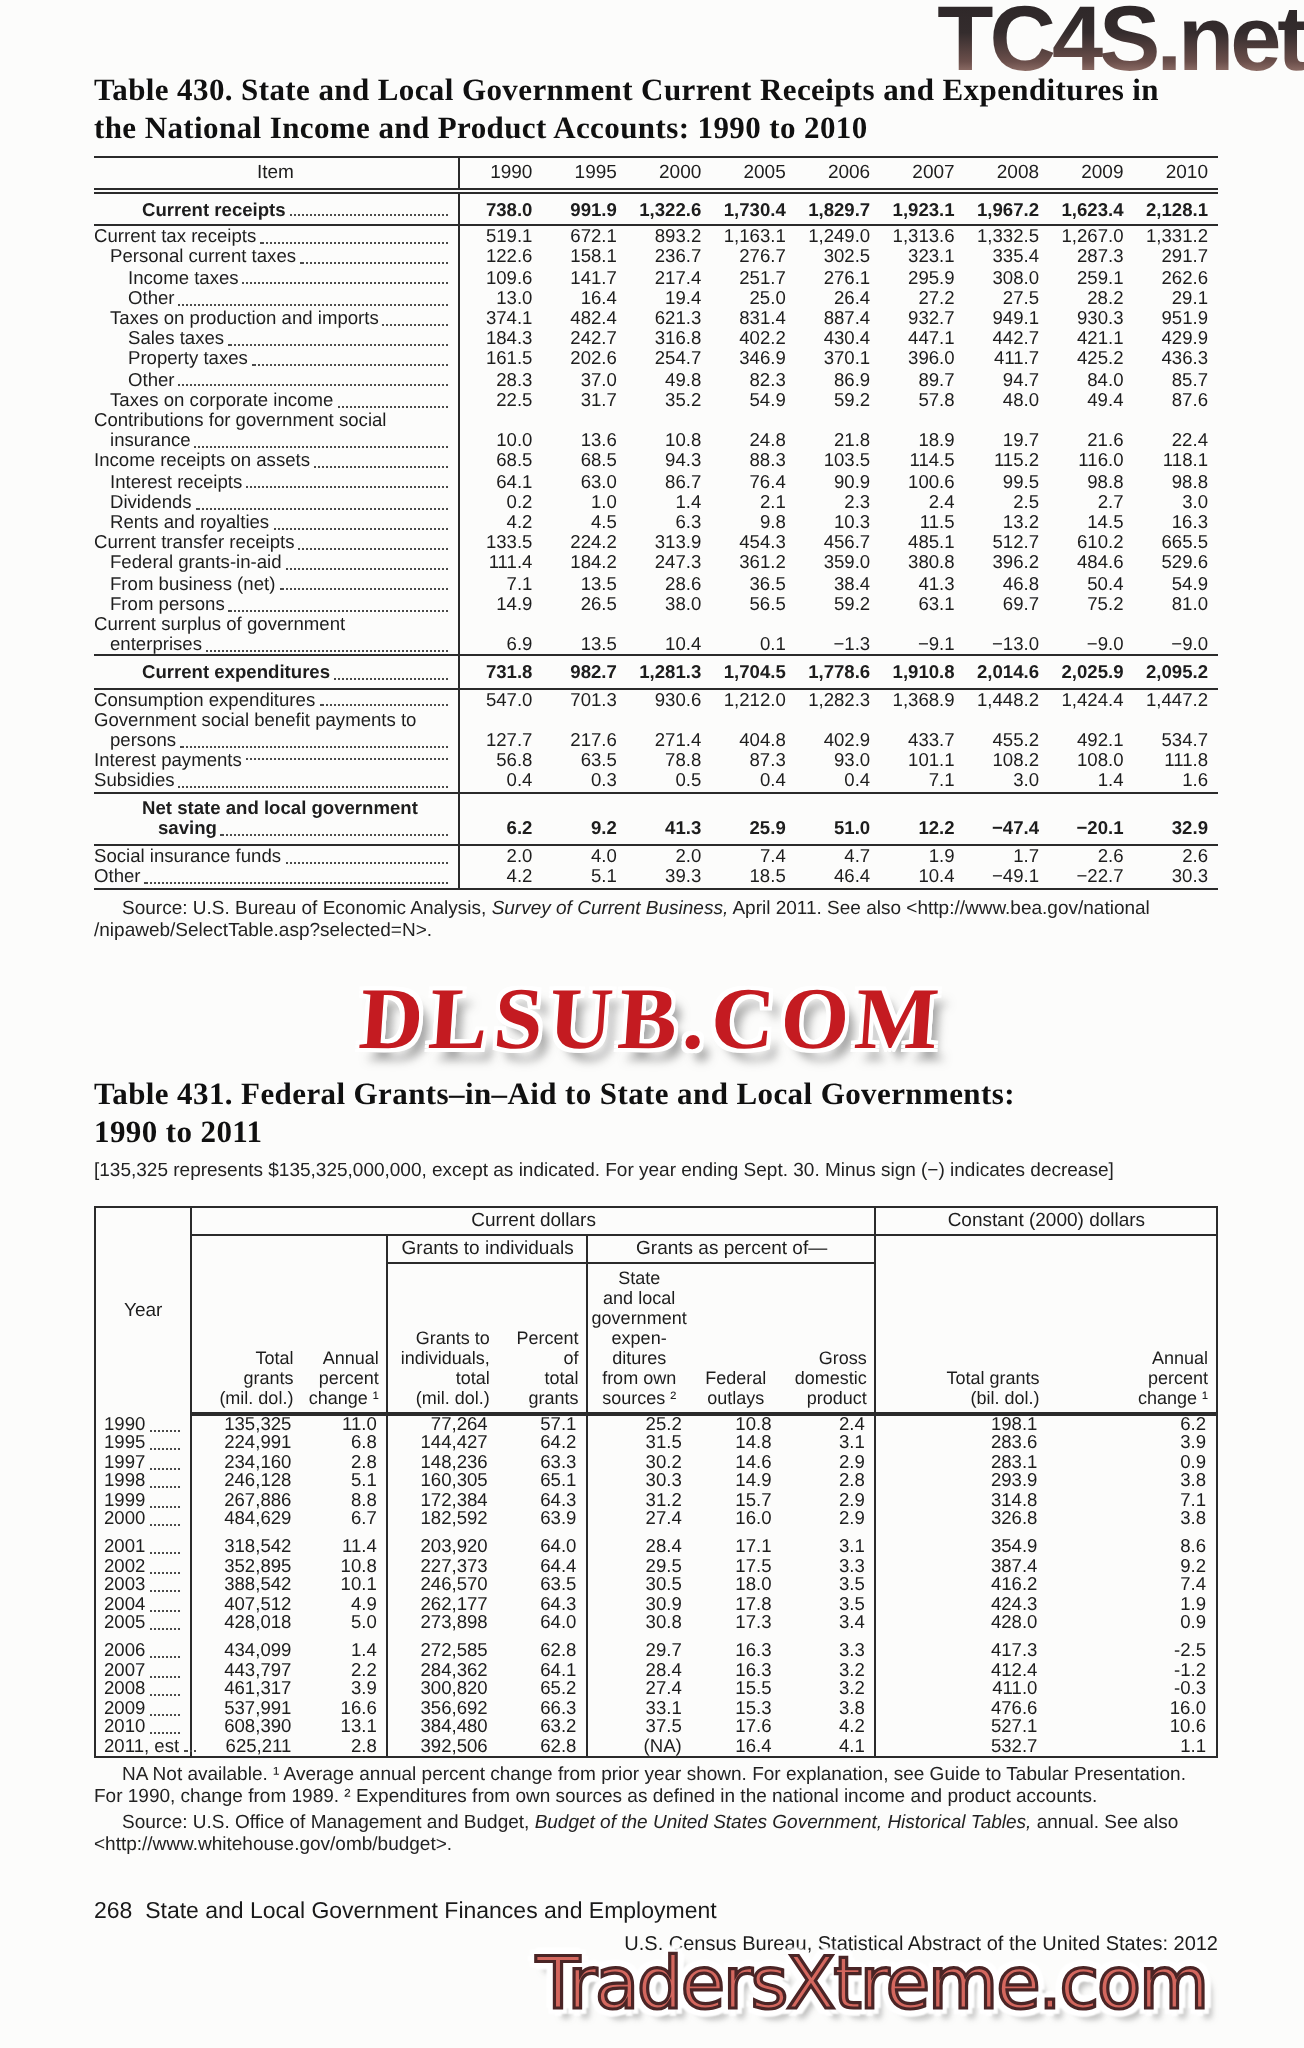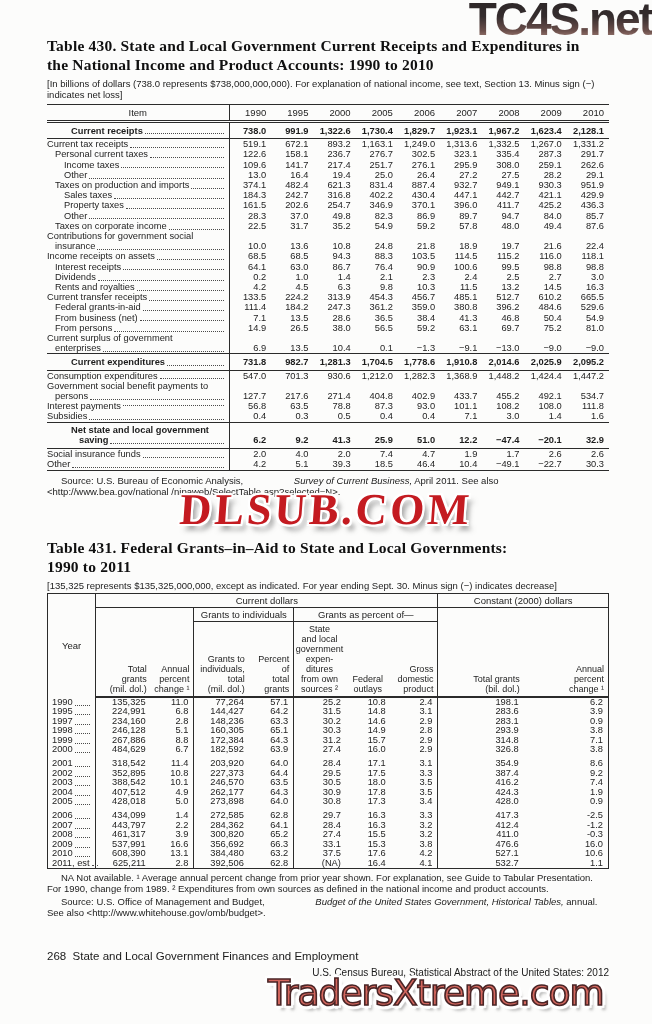--- a/index.html
+++ b/index.html
@@ -19,21 +19,21 @@
     font-family:"DejaVu Sans",sans-serif;font-weight:normal;font-size:36px;letter-spacing:-1px;
     color:#d4675e;-webkit-text-stroke:1.6px #4a2526;
     text-shadow:-3px -3px 1px #fff,3px -3px 1px #fff,-3px 3px 1px #fff,3px 3px 1px #fff,0 4px 1px #fff,4px 0 1px #fff,0 -4px 1px #fff,-4px 0 1px #fff,4px 5px 3px rgba(120,120,120,.6);}
 
   
   .block{position:absolute;left:47px;width:562px;}
   h1.tbl-title{font-family:"Liberation Serif",serif;font-size:15.5px;line-height:19px;margin:0 0 4px 0;
     font-weight:bold;color:#101010;white-space:pre-line;letter-spacing:.2px;}
   .bracket-note{font-size:9.5px;line-height:11px;margin:0 0 4px 0;color:#222;white-space:pre-line;}
   .src{font-size:9.5px;line-height:11px;margin:4px 0 0 0;text-indent:14px;color:#222;}
-  .src .it{font-style:italic;margin-left:48px;}
+  .src .it{font-style:italic;}
   .footnote{font-size:9.5px;line-height:11px;margin:3px 0 0 0;text-indent:14px;color:#222;}
 
   
   #t430{width:100%;border-collapse:collapse;table-layout:fixed;font-size:9.3px;}
   #t430 col.c-item{width:182px;}
   #t430 thead th{font-weight:normal;font-size:9.5px;padding:2px 0 2px 0;}
   #t430 thead th.item-h{text-align:center;border-right:1px solid #2b2b2b;}
   #t430 thead th.yr{text-align:right;padding-right:5px;}
   #t430 thead tr{border-top:1px solid #2b2b2b;border-bottom:3px double #2b2b2b;}
   #t430 td{padding:0 5px 0 0;text-align:right;vertical-align:bottom;line-height:10.2px;}
@@ -64,22 +64,20 @@
 </head>
 <body>
 
 <div class="page">
 
   <div class="wm-top">TC4S.net</div>
 
   <div class="block" style="top:36px;">
     <h1 class="tbl-title">Table 430. State and Local Government Current Receipts and Expenditures in
 the National Income and Product Accounts: 1990 to 2010</h1>
-    <p class="bracket-note">[In billions of dollars (738.0 represents $738,000,000,000). For explanation of national income, see text, Section 13. Minus sign (−)
-indicates net loss]</p>
 
     <table id="t430">
       <colgroup>
         <col class="c-item">
         <col>
           <col>
           <col>
           <col>
           <col>
           <col>
@@ -588,21 +586,21 @@
     <p class="src">
       <span>Source: U.S. Bureau of Economic Analysis, </span><span class="it">Survey of Current Business,</span><span> April 2011. See also &lt;http://www.bea.gov/national /nipaweb/SelectTable.asp?selected=N&gt;.</span>
     </p>
   </div>
 
   <div class="wm-mid">DLSUB.COM</div>
 
   <div class="block" style="top:538px;">
     <h1 class="tbl-title">Table 431. Federal Grants–in–Aid to State and Local Governments:
 1990 to 2011</h1>
-    <p class="bracket-note" style="margin-bottom:2px;">[135,325 represents $135,325,000,000, except as indicated. For year ending Sept. 30. Minus sign (−) indicates decrease]</p>
+    <p class="bracket-note" style="margin-bottom:12px;">[135,325 represents $135,325,000,000, except as indicated. For year ending Sept. 30. Minus sign (−) indicates decrease]</p>
 
     <table id="t431">
       <colgroup>
         <col style="width:8.6%">
           <col style="width:9.8%">
           <col style="width:7.7%">
           <col style="width:9.8%">
           <col style="width:8.0%">
         <col style="width:9.3%">
           <col style="width:8.0%">

